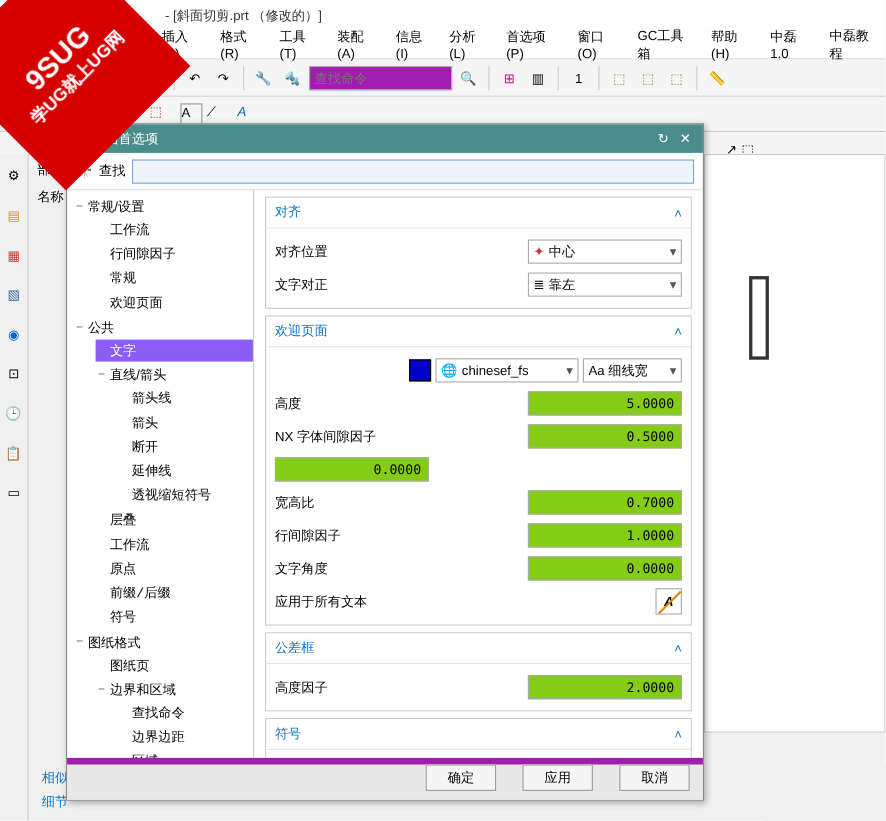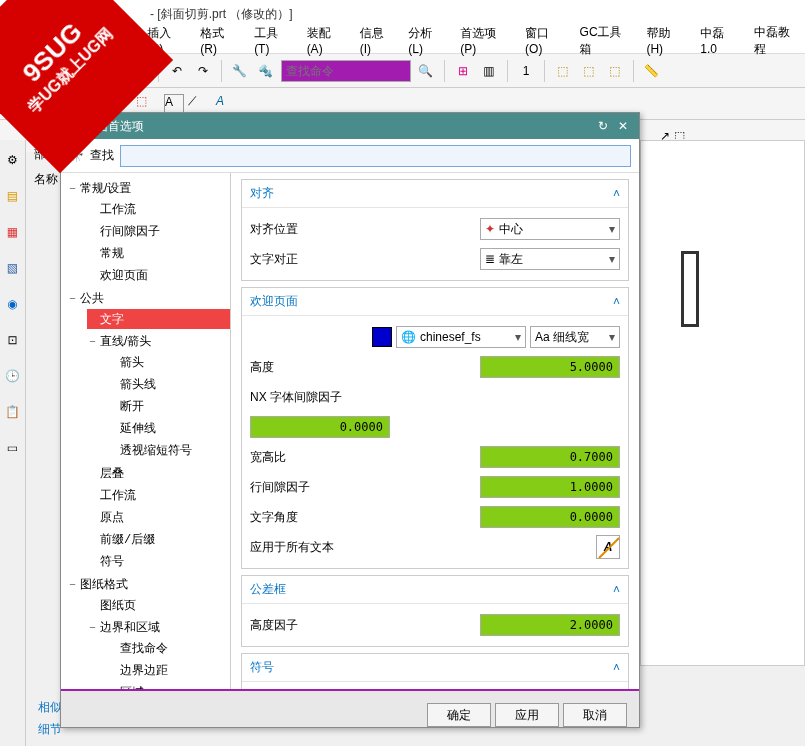--- a/index.html
+++ b/index.html
@@ -37,41 +37,41 @@
 .dlg-search { height: 34px; display: flex; align-items: center; padding: 0 8px; gap: 6px; border-bottom: 1px solid #ddd; }
 .dlg-search input { flex: 1; height: 22px; border: 1px solid #7aa7d9; background: #eef5fc; padding: 0 4px; }
 
 .dlg-body { flex: 1; display: flex; overflow: hidden; }
 .tree { width: 170px; border-right: 1px solid #ccc; overflow-y: auto; padding: 4px 0; }
 .tree ul { list-style: none; }
 .tree li { padding: 1px 0 1px 6px; white-space: nowrap; }
 .tree .node { display: flex; align-items: center; gap: 2px; height: 20px; cursor: default; }
 .tree .tw { width: 11px; text-align: center; color: #666; font-size: 11px; display: inline-block; }
 .tree .leaf { padding-left: 13px; font-family: Liberation Mono, monospace; }
-.tree .selected { background: #ef4444; color: #fff; }
+.tree .selected { background: #8b5cf6; color: #fff; }
 .tree ul ul { padding-left: 14px; }
 
 .props { flex: 1; overflow-y: auto; padding: 6px 10px; }
 .section { border: 1px solid #ccc; margin-bottom: 6px; }
 .sec-head { height: 28px; display: flex; align-items: center; justify-content: space-between; padding: 0 8px; color: #0b76c4; border-bottom: 1px solid #e5e5e5; cursor: pointer; }
 .sec-head .chev { color: #0b76c4; }
 .sec-body { padding: 6px 8px; }
 .row { display: flex; align-items: center; height: 30px; }
 .row .lbl { flex: 1; }
 .row .ctrl { width: 140px; }
 .select-ctrl { height: 22px; border: 1px solid #aaa; background: #fff; display: flex; align-items: center; padding: 0 4px; gap: 4px; width: 100%; }
 .select-ctrl .dd { margin-left: auto; color: #555; }
 .num-input { height: 22px; border: 1px solid #aaa; background: #84cc16; text-align: right; padding: 0 6px; width: 100%; font-family: monospace; }
 .swatch { width: 20px; height: 20px; background: #0000cc; border: 1px solid #000; }
 .font-row { display: flex; gap: 4px; align-items: center; height: 30px; justify-content: flex-end; }
 .font-row .select-ctrl { width: 130px; }
 .font-row .select-ctrl.s2 { width: 90px; }
 .apply-btn { width: 24px; height: 24px; border: 1px solid #aaa; display: inline-flex; align-items: center; justify-content: center; margin-left: auto; background: #fff; }
 
-.dlg-foot { height: 38px; background: #e8e8e8; border-top: 2px solid #a21caf; display: flex; align-items: flex-end; justify-content: flex-end; padding: 0 12px; gap: 4px; }
+.dlg-foot { height: 38px; background: #e8e8e8; border-top: 6px solid #a21caf; display: flex; align-items: flex-start; justify-content: flex-end; padding: 0 12px; gap: 24px; }
 .dlg-foot button { width: 64px; height: 24px; border: 1px solid #999; background: #f5f5f5; cursor: pointer; }
 
 svg { display: block; }
 </style>
 </head>
 <body>
 
 <div class="watermark">
   <div class="line1">9SUG</div>
   <div class="line2">学UG就上UG网</div>
@@ -219,24 +219,24 @@
             <li>
                 <div class="node leaf selected">文字</div>
               </li>
             <li>
                 <div class="node">
                   <span class="tw">−</span>
                   <span>直线/箭头</span>
                 </div>
               <ul>
                 <li>
+                    <div class="node leaf">箭头线</div>
+                  </li>
+                <li>
                     <div class="node leaf">箭头</div>
-                  </li>
-                <li>
-                    <div class="node leaf">箭头线</div>
                   </li>
                 <li>
                     <div class="node leaf">断开</div>
                   </li>
                 <li>
                     <div class="node leaf">延伸线</div>
                   </li>
                 <li>
                     <div class="node leaf">透视缩短符号</div>
                   </li>
@@ -340,20 +340,21 @@
                 <span>Aa 细线宽</span>
                 <span class="dd">▾</span>
               </div>
           </div>
           <div class="row">
               <span class="lbl">高度</span>
               <div class="ctrl"><input class="num-input" value="5.0000" style=""></div>
             </div>
           <div class="row">
               <span class="lbl">NX 字体间隙因子</span>
+              <div class="ctrl"><input class="num-input" value="0.5000" style=""></div>
             </div>
           <div class="row">
               <div class="ctrl"><input class="num-input" value="0.0000" style=""></div>
             </div>
           <div class="row">
               <span class="lbl">宽高比</span>
               <div class="ctrl"><input class="num-input" value="0.7000" style=""></div>
             </div>
           <div class="row">
               <span class="lbl">行间隙因子</span>

